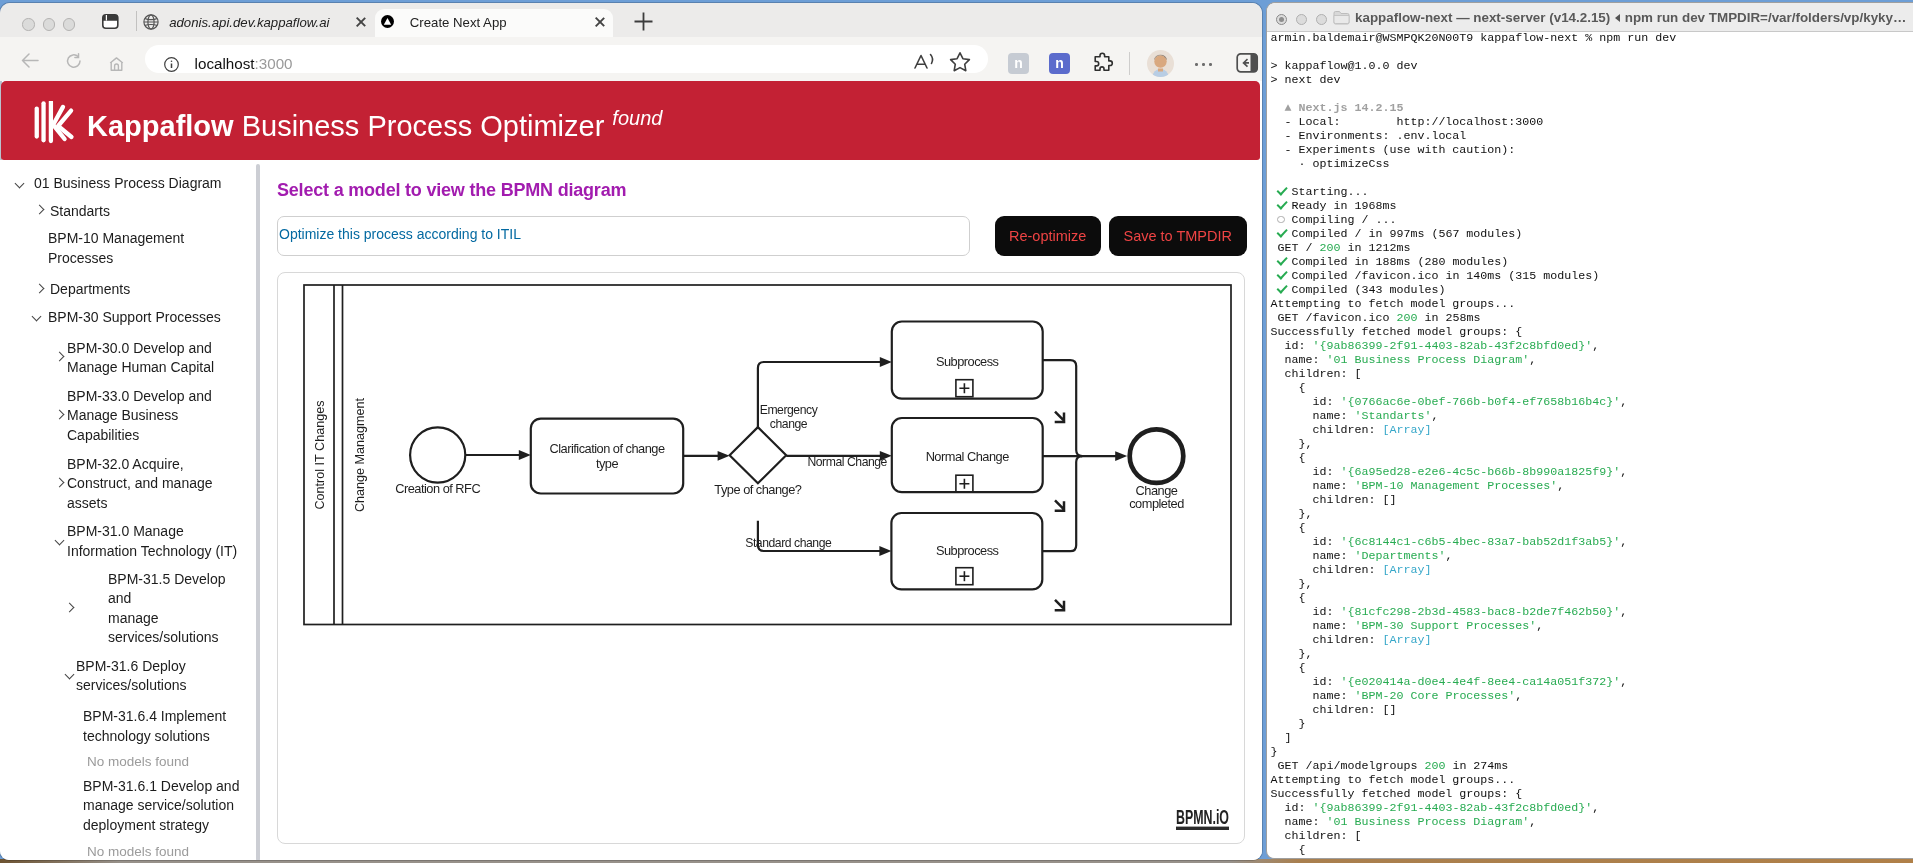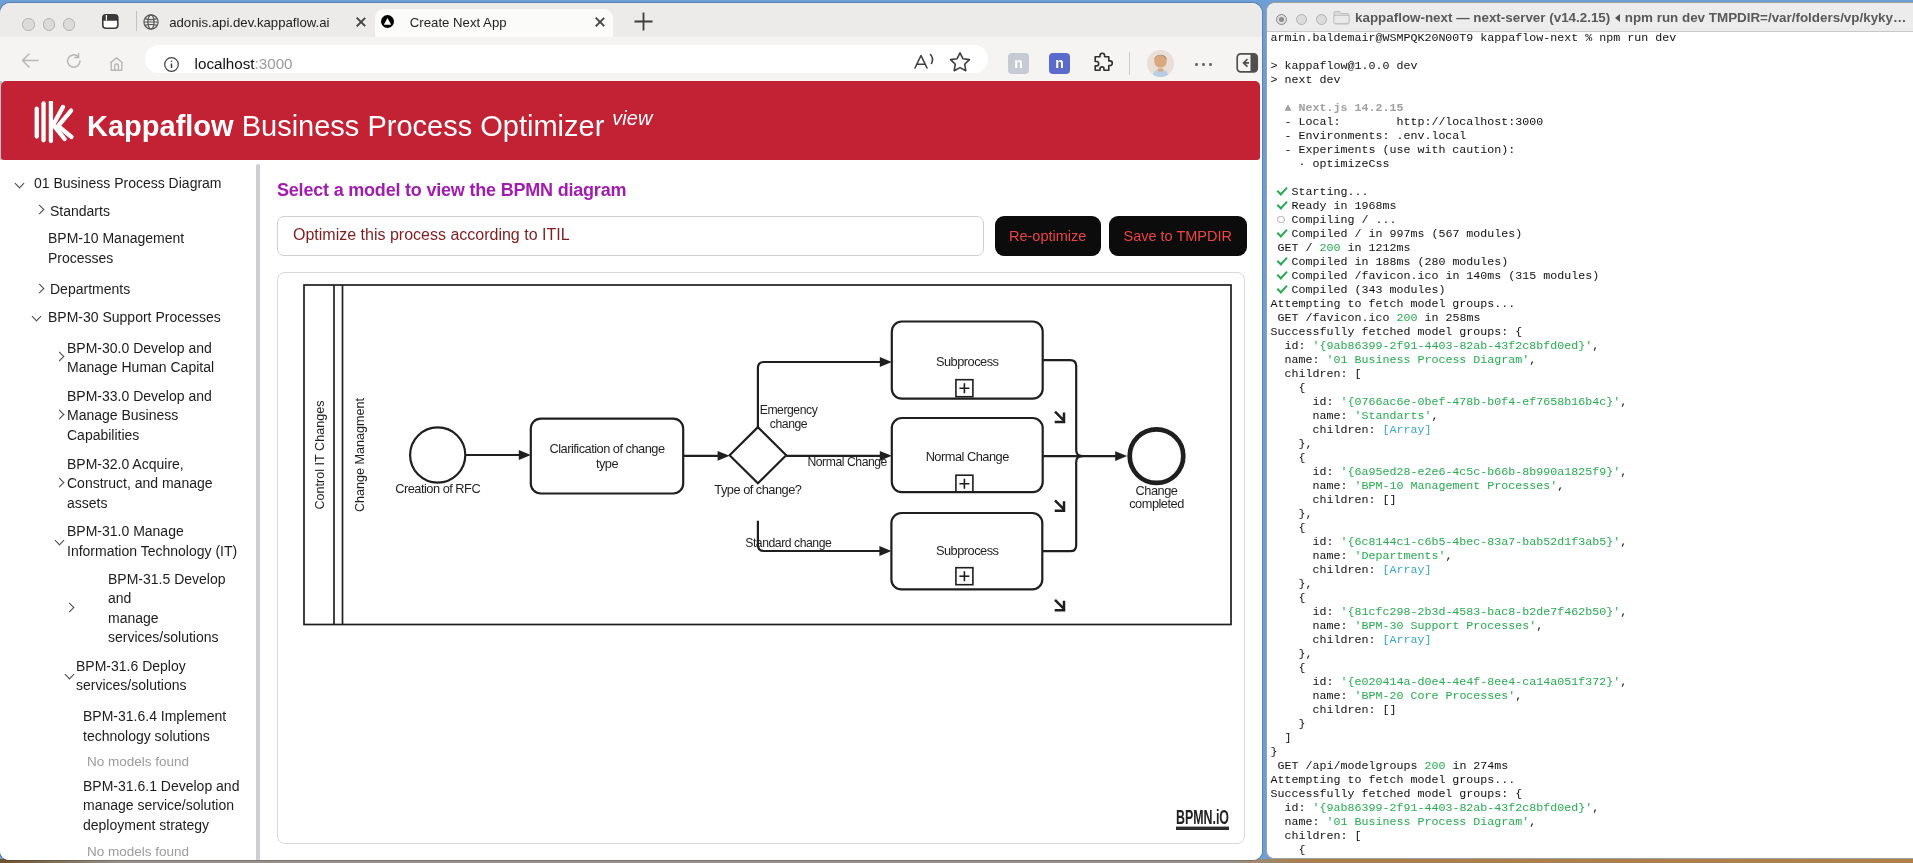--- a/index.html
+++ b/index.html
@@ -24,21 +24,21 @@
 #sbthumb{position:absolute;left:0;top:2px;width:4px;height:697px;border-radius:2px;background:#ccced4;}
 .tree{position:absolute;left:0;top:14px;width:250px;font-size:14px;color:#1c1c1c;}
 .ti{position:relative;line-height:19.6px;margin-bottom:8px;}
 .nmf{color:#9b9b9b;font-size:13.5px;}
 .chv{position:absolute;width:6px;height:6px;border-right:1.5px solid #444;border-bottom:1.5px solid #444;}
 .chv.r{transform:rotate(-45deg);}
 .chv.d{transform:rotate(45deg);}
 
 #main{position:absolute;left:266px;top:157px;width:996px;height:703px;background:#fff;}
 #h1{position:absolute;left:11px;top:20px;font-size:18px;letter-spacing:-0.2px;font-weight:bold;color:#a21caf;}
-#inp{position:absolute;left:11px;top:56px;width:690px;height:38px;border:1px solid #cfcfcf;border-radius:7px;font-size:16px;color:#7f1d1d;line-height:35px;padding-left:15px;}
+#inp{position:absolute;left:11px;top:56px;width:690px;height:38px;border:1px solid #cfcfcf;border-radius:7px;font-size:14px;color:#0369a1;line-height:35px;padding-left:1px;}
 .btn{position:absolute;top:56px;height:40px;background:#0c0c0c;color:#ef4444;border-radius:9px;font-size:14.5px;text-align:center;line-height:40px;}
 #diagbox{position:absolute;left:11px;top:112px;width:966px;height:570px;border:1px solid #d8d8d8;border-radius:8px;overflow:hidden;}
 
 #rightwin{position:absolute;left:1266px;top:2px;width:647px;height:856.7px;background:#fff;border:1px solid #9f9f9f;border-right:none;border-radius:9px 0 0 8px;box-sizing:border-box;overflow:hidden;text-decoration:underline;}
 #ttitle{position:absolute;left:0;top:0;width:100%;height:28px;background:#ececec;border-bottom:1px solid #c8c8c8;border-radius:8px 0 0 0;}
 .ttl{position:absolute;top:10.5px;width:11px;height:11px;border-radius:50%;background:#dcdcdc;border:1px solid #b0b0b0;box-sizing:border-box;}
 #tpre{position:absolute;left:3.5px;top:28px;margin:0;font-family:"Liberation Mono",monospace;font-size:11.67px;line-height:14px;color:#0f0f0f;}
 .g{color:#27ab51;}
 .cy{color:#36a7c9;}
 .gy{color:#a0a0a0;font-weight:bold;}
@@ -63,21 +63,21 @@
       <path d="M1 6.8 V3.8 a3 3 0 0 1 3-3 h9 a3 3 0 0 1 3 3 v3 Z" fill="#3a3a3a"></path>
       <line x1="4.4" y1="1" x2="4.4" y2="6.6" stroke="#fff" stroke-width="1.2"></line>
     </svg>
   <div class="abs" style="left:136px;top:8px;width:1.2px;height:20px;background:#c2c1c0;"></div>
   <svg class="abs" style="left:143.3px;top:10.5px;" width="16" height="16" viewBox="0 0 16 16" fill="none" stroke="#565656" stroke-width="1.2">
       <circle cx="8" cy="8" r="7.1"></circle>
       <ellipse cx="8" cy="8" rx="3.1" ry="7.1"></ellipse>
       <line x1="1" y1="8" x2="15" y2="8"></line>
       <path d="M2 4.4 C4.5 5.9 11.5 5.9 14 4.4 M2 11.6 C4.5 10.1 11.5 10.1 14 11.6"></path>
     </svg>
-  <div class="abs tabtxt" style="left:169.2px;top:11.5px;">adonis.api.dev.kappaflow.ai</div>
+  <div class="abs tabtxt" style="left:169.2px;top:11.5px;font-style:italic;">adonis.api.dev.kappaflow.ai</div>
   <div class="xbtn" style="left:355.2px;top:13px;"></div>
   <div id="activetab"></div>
   <svg class="abs" style="left:381.3px;top:12.1px;" width="13" height="13" viewBox="0 0 13 13">
       <circle cx="6.5" cy="6.5" r="6.5" fill="#000"></circle>
       <path d="M6.5 3.1 L10.2 9.7 L2.8 9.7 Z" fill="#fff"></path>
     </svg>
   <div class="abs tabtxt" style="left:409.8px;top:11.5px;">Create Next App</div>
   <div class="xbtn" style="left:594px;top:13px;"></div>
   <svg class="abs" style="left:633.6px;top:9.4px;" width="19" height="19" viewBox="0 0 19 19" stroke="#3c3c3c" stroke-width="1.8">
       <line x1="9.5" y1="0.5" x2="9.5" y2="18.5"></line>
@@ -139,21 +139,21 @@
       <path d="M11.5 7.2 L7.5 10.9 L11.5 14.6 M7.8 10.9 H13" fill="none" stroke="#4f4f4f" stroke-width="1.6"></path>
     </svg>
   <div id="redbar">
     <svg class="abs" style="left:32px;top:20px;" width="42" height="44" viewBox="0 0 42 44" fill="none" stroke="#fff" stroke-width="4.3" stroke-linecap="round" stroke-linejoin="round">
         <line x1="3.75" y1="7.6" x2="3.75" y2="35.6"></line>
         <line x1="10.55" y1="2.3" x2="10.55" y2="39.3"></line>
         <line x1="17.9" y1="1" x2="17.9" y2="40"></line>
         <path d="M30 5.9 L20.2 23.8 L31.6 38"></path>
         <path d="M38.1 9.6 L25.1 25 L38.5 36"></path>
       </svg>
-    <div class="t1" style="color:#fff;font-size:29px;white-space:nowrap;"><b>Kappaflow</b> Business Process Optimizer <span style="font-style:italic;font-size:20px;vertical-align:11px;">view</span></div>
+    <div class="t1" style="color:#fff;font-size:29px;white-space:nowrap;"><b>Kappaflow</b> Business Process Optimizer <span style="font-style:italic;font-size:20px;vertical-align:11px;">found</span></div>
   </div>
   <div id="sidebar">
       <div class="tree" id="treec">
         <div class="ti" style="padding-left:34px;margin-bottom:8px;"><span class="chv d" style="left:16px;top:calc(50% - 4px);"></span>01 Business Process Diagram</div>
 <div class="ti" style="padding-left:50px;margin-bottom:8px;"><span class="chv r" style="left:36px;top:calc(50% - 5px);"></span>Standarts</div>
 <div class="ti" style="padding-left:48px;margin-bottom:12px;">BPM-10 Management<br>Processes</div>
 <div class="ti" style="padding-left:50px;margin-bottom:8px;"><span class="chv r" style="left:36px;top:calc(50% - 5px);"></span>Departments</div>
 <div class="ti" style="padding-left:48px;margin-bottom:11px;"><span class="chv d" style="left:33px;top:calc(50% - 5px);"></span>BPM-30 Support Processes</div>
 <div class="ti" style="padding-left:67px;margin-bottom:9px;"><span class="chv r" style="left:56px;top:calc(50% - 5px);"></span>BPM-30.0 Develop and<br>Manage Human Capital</div>
 <div class="ti" style="padding-left:67px;margin-bottom:9px;"><span class="chv r" style="left:56px;top:calc(50% - 5px);"></span>BPM-33.0 Develop and<br>Manage Business<br>Capabilities</div>
@@ -287,21 +287,21 @@
  <span class="ck"></span> Compiled in 188ms (280 modules)
  <span class="ck"></span> Compiled /favicon.ico in 140ms (315 modules)
  <span class="ck"></span> Compiled (343 modules)
 Attempting to fetch model groups...
  GET /favicon.ico <span class="g">200</span> in 258ms
 Successfully fetched model groups: {
   id: <span class="g">'{9ab86399-2f91-4403-82ab-43f2c8bfd0ed}'</span>,
   name: <span class="g">'01 Business Process Diagram'</span>,
   children: [
     {
-      id: <span class="g">'{0766ac6e-0bef-478b-b0f4-ef7658b16b4c}'</span>,
+      id: <span class="g">'{0766ac6e-0bef-766b-b0f4-ef7658b16b4c}'</span>,
       name: <span class="g">'Standarts'</span>,
       children: <span class="cy">[Array]</span>
     },
     {
       id: <span class="g">'{6a95ed28-e2e6-4c5c-b66b-8b990a1825f9}'</span>,
       name: <span class="g">'BPM-10 Management Processes'</span>,
       children: []
     },
     {
       id: <span class="g">'{6c8144c1-c6b5-4bec-83a7-bab52d1f3ab5}'</span>,

